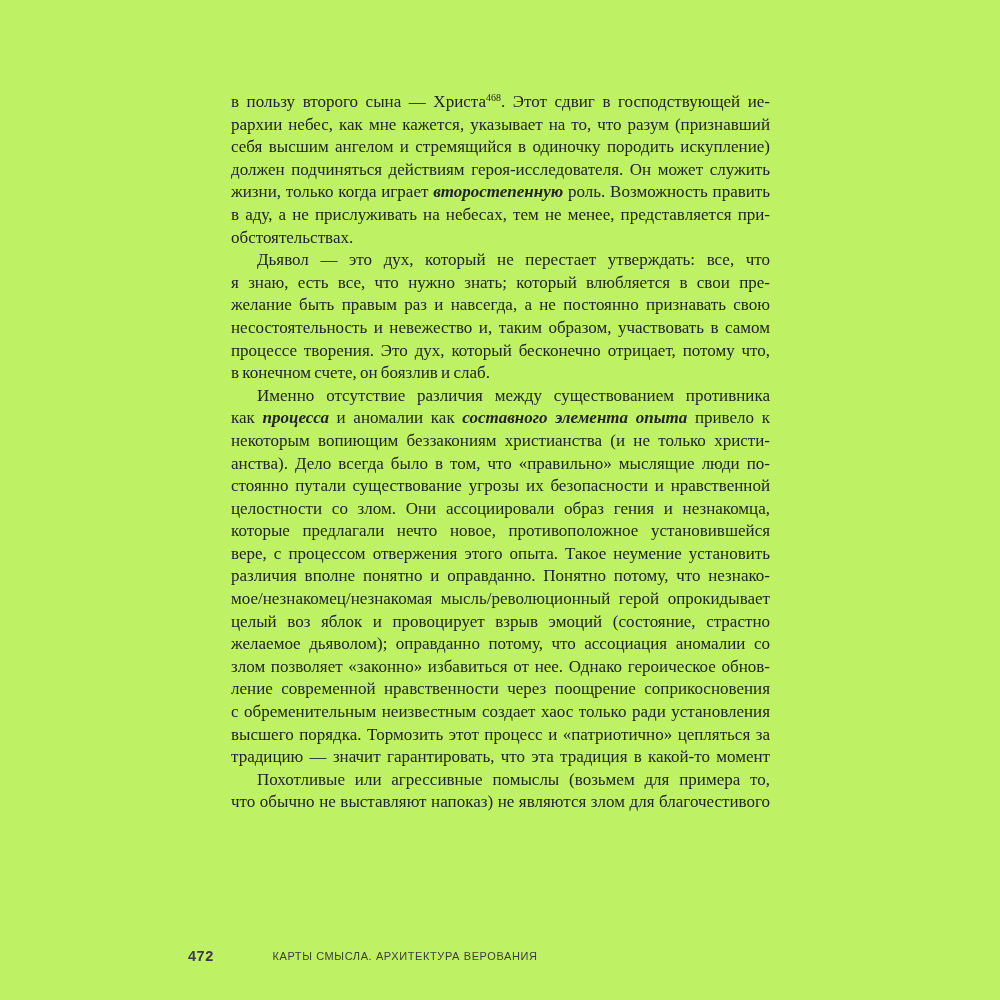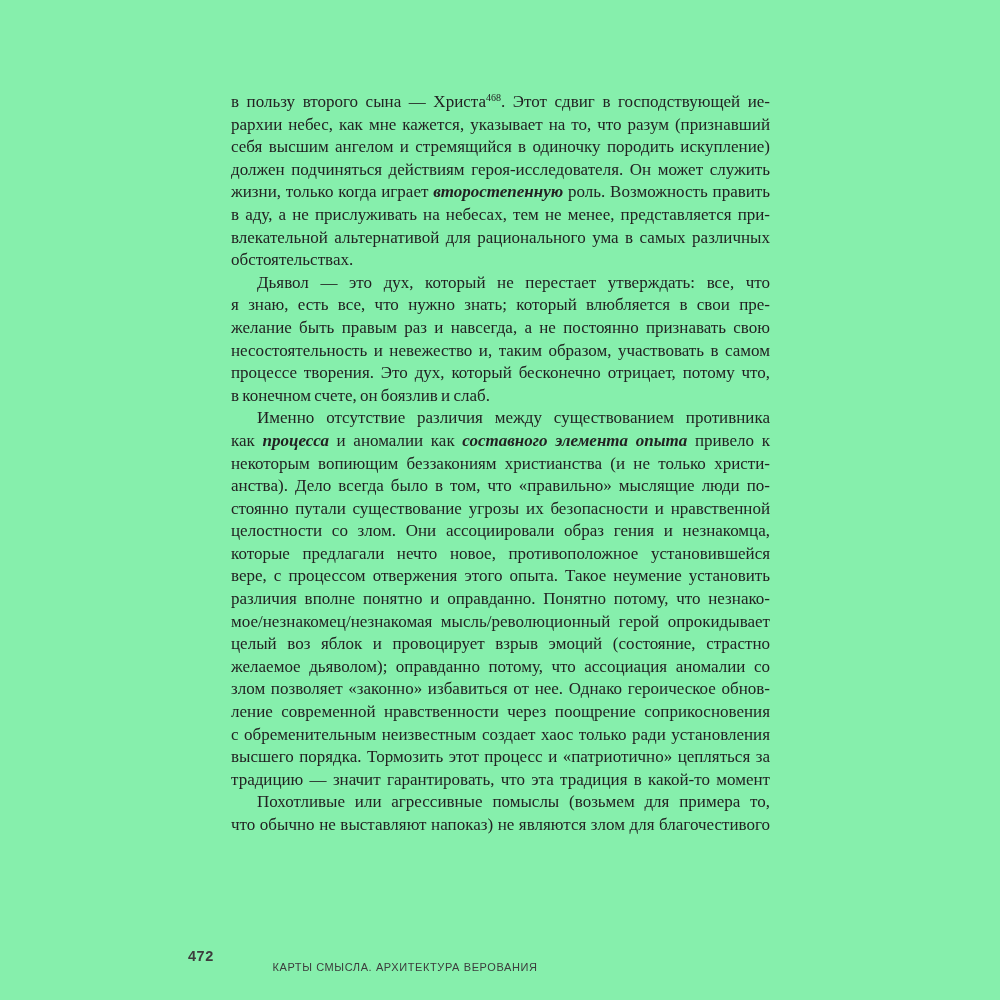--- a/index.html
+++ b/index.html
@@ -6,21 +6,21 @@
   html, body { width: 1000px; height: 1000px; }
   body {
     background: #ffffff;
     font-family: "Liberation Serif", "DejaVu Serif", serif;
     position: relative;
     overflow: hidden;
   }
   .page {
     position: absolute;
     inset: 0;
-    background: #86efac;
+    background: #bef264;
   }
   .text-column {
     position: absolute;
     left: 231px;
     top: 91px;
     width: 539px;
     color: #222222;
     font-size: 17px;
     line-height: 22.6px;
     word-spacing: -1px;
@@ -64,21 +64,21 @@
     left: 188px;
     top: 0;
     font-size: 14.5px;
     font-weight: 600;
     letter-spacing: 0.5px;
     color: #3c3c3c;
   }
   .running-title {
     position: absolute;
     left: 0;
-    top: 13px;
+    top: 2px;
     width: 810px;
     text-align: center;
     font-size: 11px;
     font-weight: 500;
     letter-spacing: 0.6px;
     text-transform: uppercase;
     color: #3c3c3c;
   }
 </style>
 </head>
@@ -87,21 +87,20 @@
 <div class="page">
 
   <div class="text-column" id="text-column">
       <div class="para">
         <div class="line"><span>в пользу второго сына — Христа</span><sup>468</sup><span>. Этот сдвиг в господствующей ие-</span></div>
         <div class="line"><span>рархии небес, как мне кажется, указывает на то, что разум (признавший</span></div>
         <div class="line"><span>себя высшим ангелом и стремящийся в одиночку породить искупление)</span></div>
         <div class="line"><span>должен подчиняться действиям героя-исследователя. Он может служить</span></div>
         <div class="line"><span>жизни, только когда играет </span><em>второстепенную</em><span> роль. Возможность править</span></div>
         <div class="line"><span>в аду, а не прислуживать на небесах, тем не менее, представляется при-</span></div>
-        <div class="line"><span>влекательной альтернативой для рационального ума в самых различных</span></div>
         <div class="line end"><span>обстоятельствах.</span></div>
       </div>
       <div class="para">
         <div class="line indent"><span>Дьявол — это дух, который не перестает утверждать: все, что</span></div>
         <div class="line"><span>я знаю, есть все, что нужно знать; который влюбляется в свои пре-</span></div>
         <div class="line"><span>желание быть правым раз и навсегда, а не постоянно признавать свою</span></div>
         <div class="line"><span>несостоятельность и невежество и, таким образом, участвовать в самом</span></div>
         <div class="line"><span>процессе творения. Это дух, который бесконечно отрицает, потому что,</span></div>
         <div class="line end"><span>в конечном счете, он боязлив и слаб.</span></div>
       </div>

